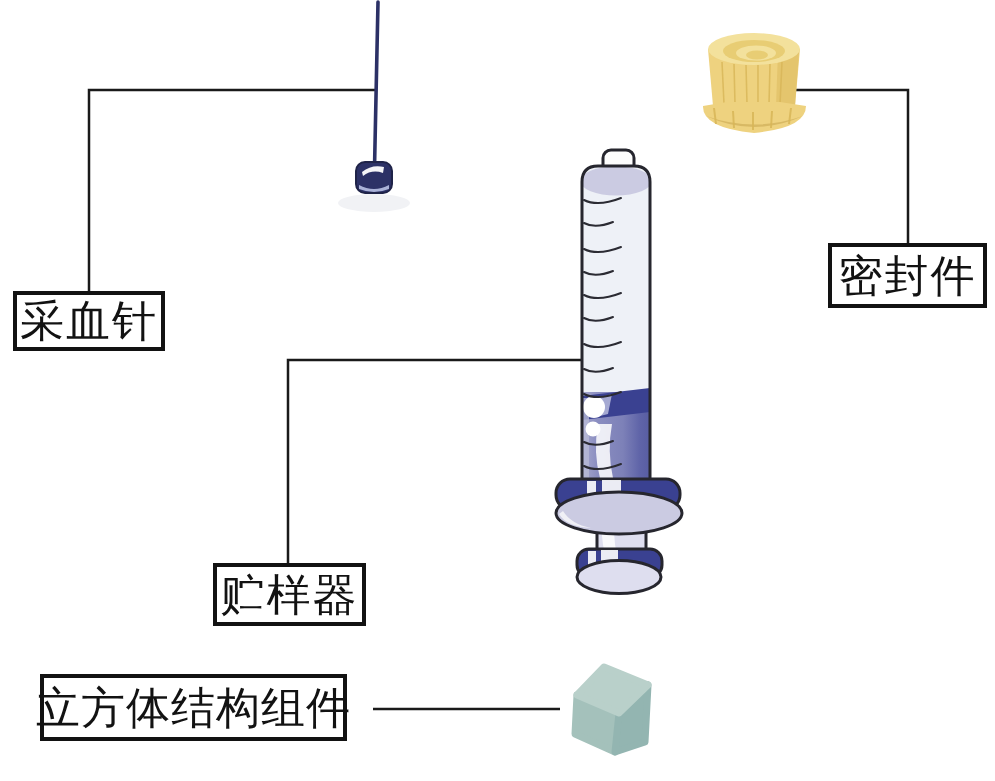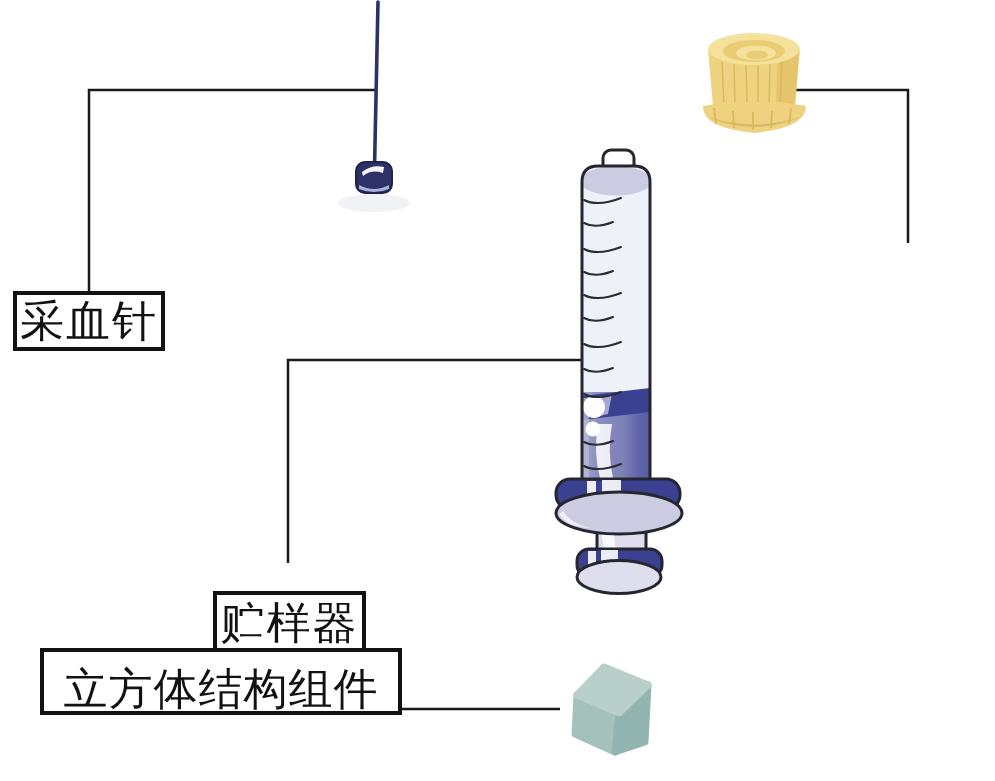--- a/index.html
+++ b/index.html
@@ -150,22 +150,25 @@
       <polygon class="f-cube-left" points="577,695 619,713 615,752 575,734"></polygon>
       <polygon class="f-cube-right" points="619,713 648,685 645,742 615,752"></polygon>
       <polygon class="f-cube-top" points="577,695 604,667 648,685 619,713"></polygon>
     </g>
   </svg>
 
   <div class="label-box" style="left:13px;  top:291px; width:152px; height:60px;">
     <span>采血针</span>
   </div>
 
+  <div class="label-box" style="left:828px; top:243px; width:159px; height:65px;">
+    <span>密封件</span>
+  </div>
 
-  <div class="label-box" style="left:213px; top:563px; width:153px; height:63px;margin-top:28px;">
+  <div class="label-box" style="left:213px; top:563px; width:153px; height:63px;">
     <span>贮样器</span>
   </div>
 
-  <div class="label-box" style="left:40px;  top:648px; width:362px; height:67px; letter-spacing:1px;align-items:flex-end;">
+  <div class="label-box" style="left:40px;  top:674px; width:307px; height:67px; letter-spacing:1px;">
     <span>立方体结构组件</span>
   </div>
 
 </div>
 
 </body></html>

